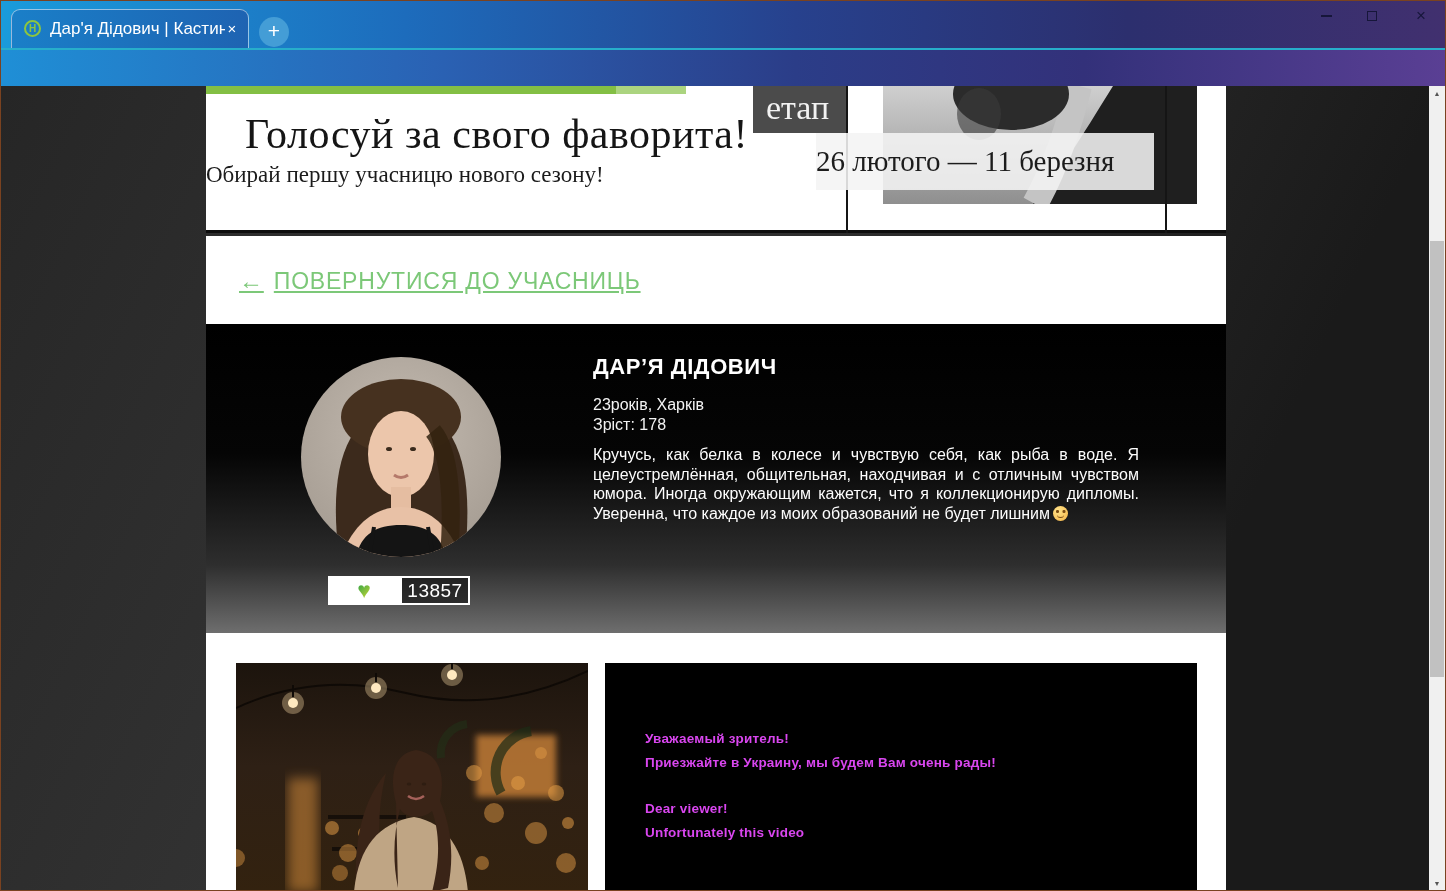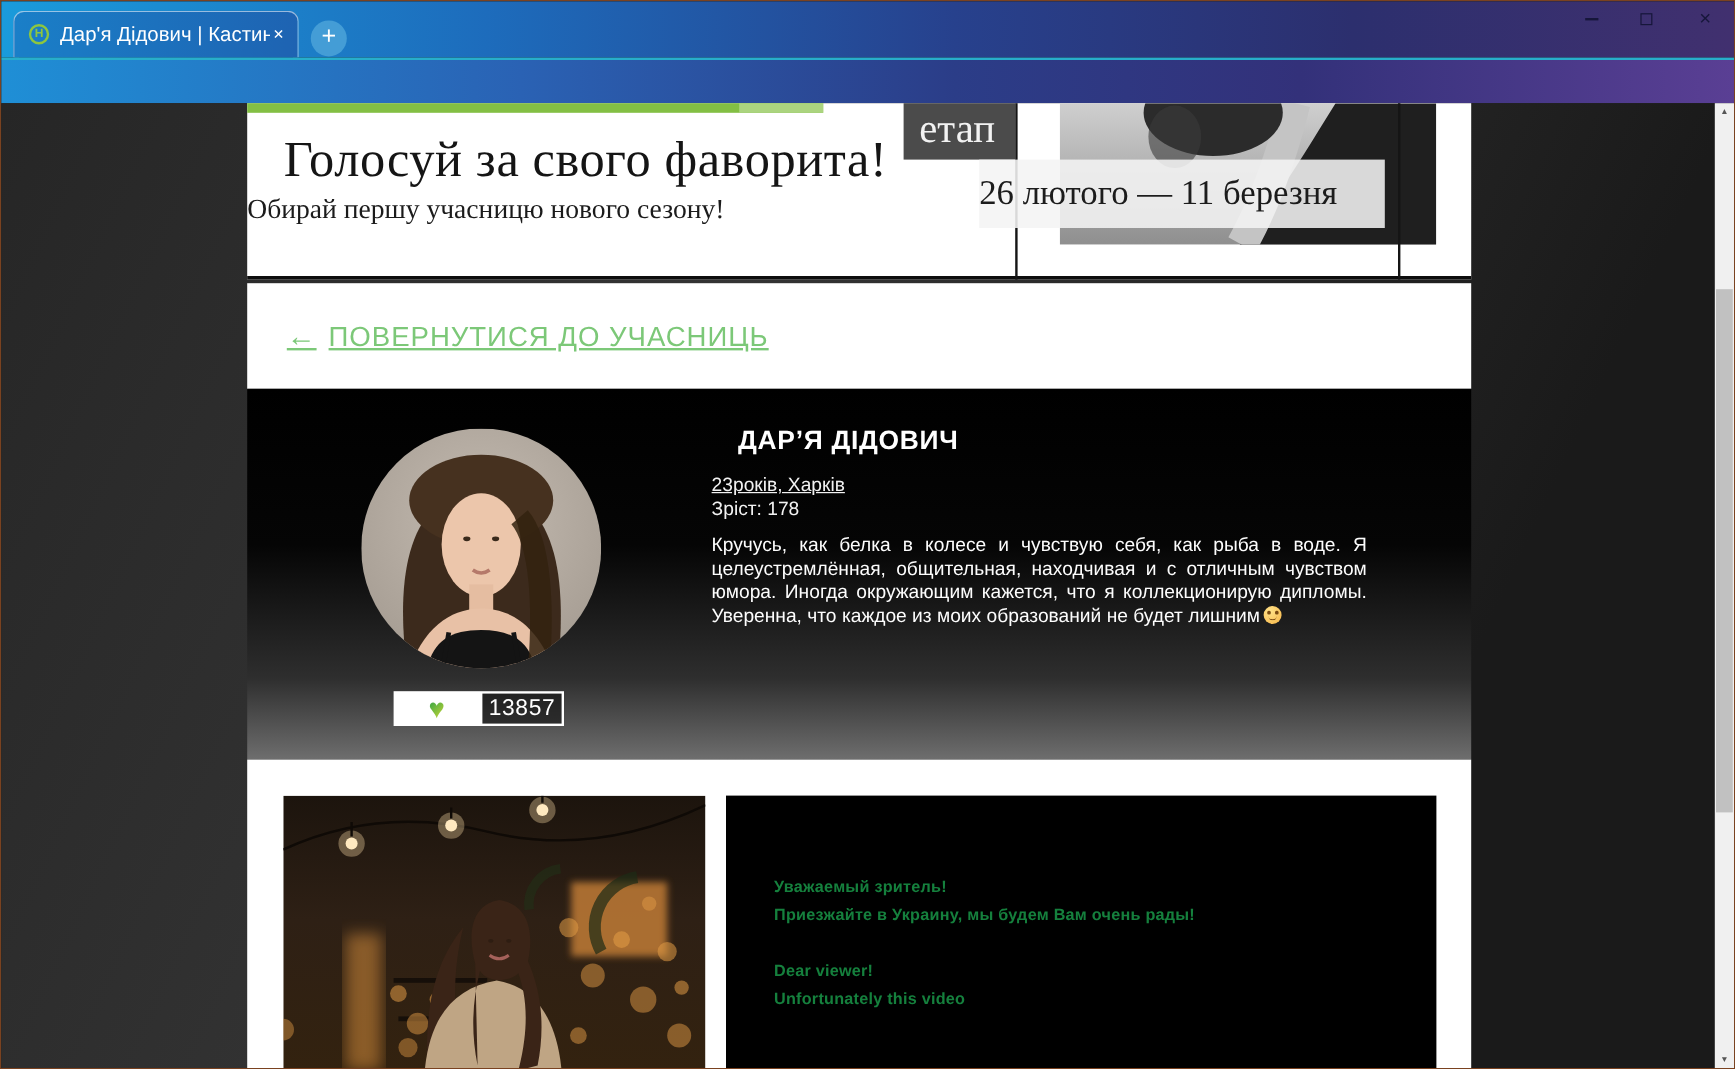--- a/index.html
+++ b/index.html
@@ -47,21 +47,21 @@
 
   
   .page { position:absolute; left:0; top:85px; width:1429px; height:806px;
     background:linear-gradient(115deg,#262626 0%,#343434 38%,#2a2a2a 55%,#1a1a1a 80%); }
   .content { position:absolute; left:205px; top:0; width:1020px; height:806px; background:transparent; }
 
   
   .banner { position:absolute; left:0; top:0; width:1020px; height:147px; background:#fff; border-bottom:3px solid #0d0d0d; }
   .greenbar { position:absolute; left:0; top:0; width:480px; height:8px; background:#83bf44; }
   .greenbar-light { position:absolute; left:410px; top:0; width:70px; height:8px; background:#abd47f; }
-  .banner-title { position:absolute; left:22px; top:24px; width:520px; text-align:center;
+  .banner-title { position:absolute; left:22px; top:24px; width:520px; text-align:right;
     font-family:"Liberation Serif",serif; font-size:42px; color:#151515; letter-spacing:.5px; }
   .banner-sub { position:absolute; left:0; top:76px; width:521px; 
     font-family:"Liberation Serif",serif; font-size:23px; color:#1b1b1b; }
   .banner-photo { position:absolute; left:677px; top:0; width:314px; height:118px; overflow:hidden; }
   .vline1 { position:absolute; left:640px; top:0; width:2px; height:147px; background:#151515; }
   .vline2 { position:absolute; left:959px; top:0; width:2px; height:147px; background:#151515; }
   .stage-box { position:absolute; left:547px; top:0; width:93px; height:47px; background:#4b4b4b;
     color:#f2f2f2; font-family:"Liberation Serif",serif; font-size:34px; line-height:44px; padding-left:13px; }
   .date-box { position:absolute; left:610px; top:47px; width:338px; height:57px; background:rgba(244,244,244,.88);
     font-family:"Liberation Serif",serif; font-size:29px; line-height:57px; color:#1c1c1c; }
@@ -73,38 +73,38 @@
 
   
   .card { position:absolute; left:0; top:238px; width:1020px; height:309px;
     background:linear-gradient(to bottom,#000 0%,#050505 42%,#2e2e2e 78%,#6e6e6e 100%); }
   .pavatar { position:absolute; left:95px; top:33px; width:200px; height:200px; border-radius:50%; overflow:hidden; }
   .likebox { position:absolute; left:122px; top:252px; width:72px; height:29px; background:#fff; text-align:center; cursor:pointer; }
   .heart { font-size:23px; line-height:28px; background:linear-gradient(135deg,#35a544 20%,#c9d637 85%);
     -webkit-background-clip:text; background-clip:text; color:transparent; }
   .votebox { position:absolute; left:194px; top:252px; width:70px; height:29px; border:2px solid #fff;
     background:rgba(15,15,15,.55); color:#fff; font-size:19px; text-align:center; line-height:25px; letter-spacing:.5px; }
-  .pname { position:absolute; left:409px; top:30px; color:#fff; font-size:22px; font-weight:bold; letter-spacing:.6px; }
-  .pline1 { position:absolute; left:387px; top:72px; color:#f2f2f2; font-size:16px;text-decoration:underline; }
+  .pname { position:absolute; left:387px; top:30px; color:#fff; font-size:22px; font-weight:bold; letter-spacing:.6px; }
+  .pline1 { position:absolute; left:387px; top:72px; color:#f2f2f2; font-size:16px; }
   .pline2 { position:absolute; left:387px; top:92px; color:#f2f2f2; font-size:16px; }
   .pbio { position:absolute; left:387px; top:121px; width:546px; color:#fdfdfd; font-size:16px;
     line-height:19.5px; text-align:justify; }
   .emoji { display:inline-block; width:15px; height:15px; border-radius:50%;
     background:radial-gradient(circle at 35% 30%,#ffe38a,#f6b445); position:relative; vertical-align:-2px; margin-left:3px; }
   .emoji::before { content:""; position:absolute; left:3px; top:4.5px; width:2.5px; height:2.5px; border-radius:50%;
     background:#7a4b12; box-shadow:6.5px 0 0 #7a4b12; }
   .emoji::after { content:""; position:absolute; left:3.5px; top:6.5px; width:7.5px; height:4.5px;
     border-bottom:1.6px solid #7a4b12; border-radius:0 0 8px 8px; }
 
   
   .bottomwhite { position:absolute; left:0; top:547px; width:1020px; height:259px; background:#fff; }
   .gallery-photo { position:absolute; left:30px; top:577px; width:352px; height:229px; overflow:hidden; }
   .videobox { position:absolute; left:399px; top:577px; width:592px; height:229px; background:#000;
     padding:64px 0 0 40px; }
-  .vline-txt { color:#15803d; font-size:13.5px; font-weight:bold; letter-spacing:.2px; line-height:24px; }
+  .vline-txt { color:#d946ef; font-size:13.5px; font-weight:bold; letter-spacing:.2px; line-height:24px; }
   .ven-gap { margin-top:22px; }
 
   
   .scrollbar { position:absolute; right:0; top:85px; width:16px; height:805px; background:#f0f0f0; }
   .scroll-arrow { position:absolute; left:0; width:16px; text-align:center; color:#555; font-size:7px; }
   .scroll-thumb { position:absolute; left:1px; top:155px; width:14px; height:436px; background:#c1c1c1; }
 </style>
 </head>
 <body>
 

